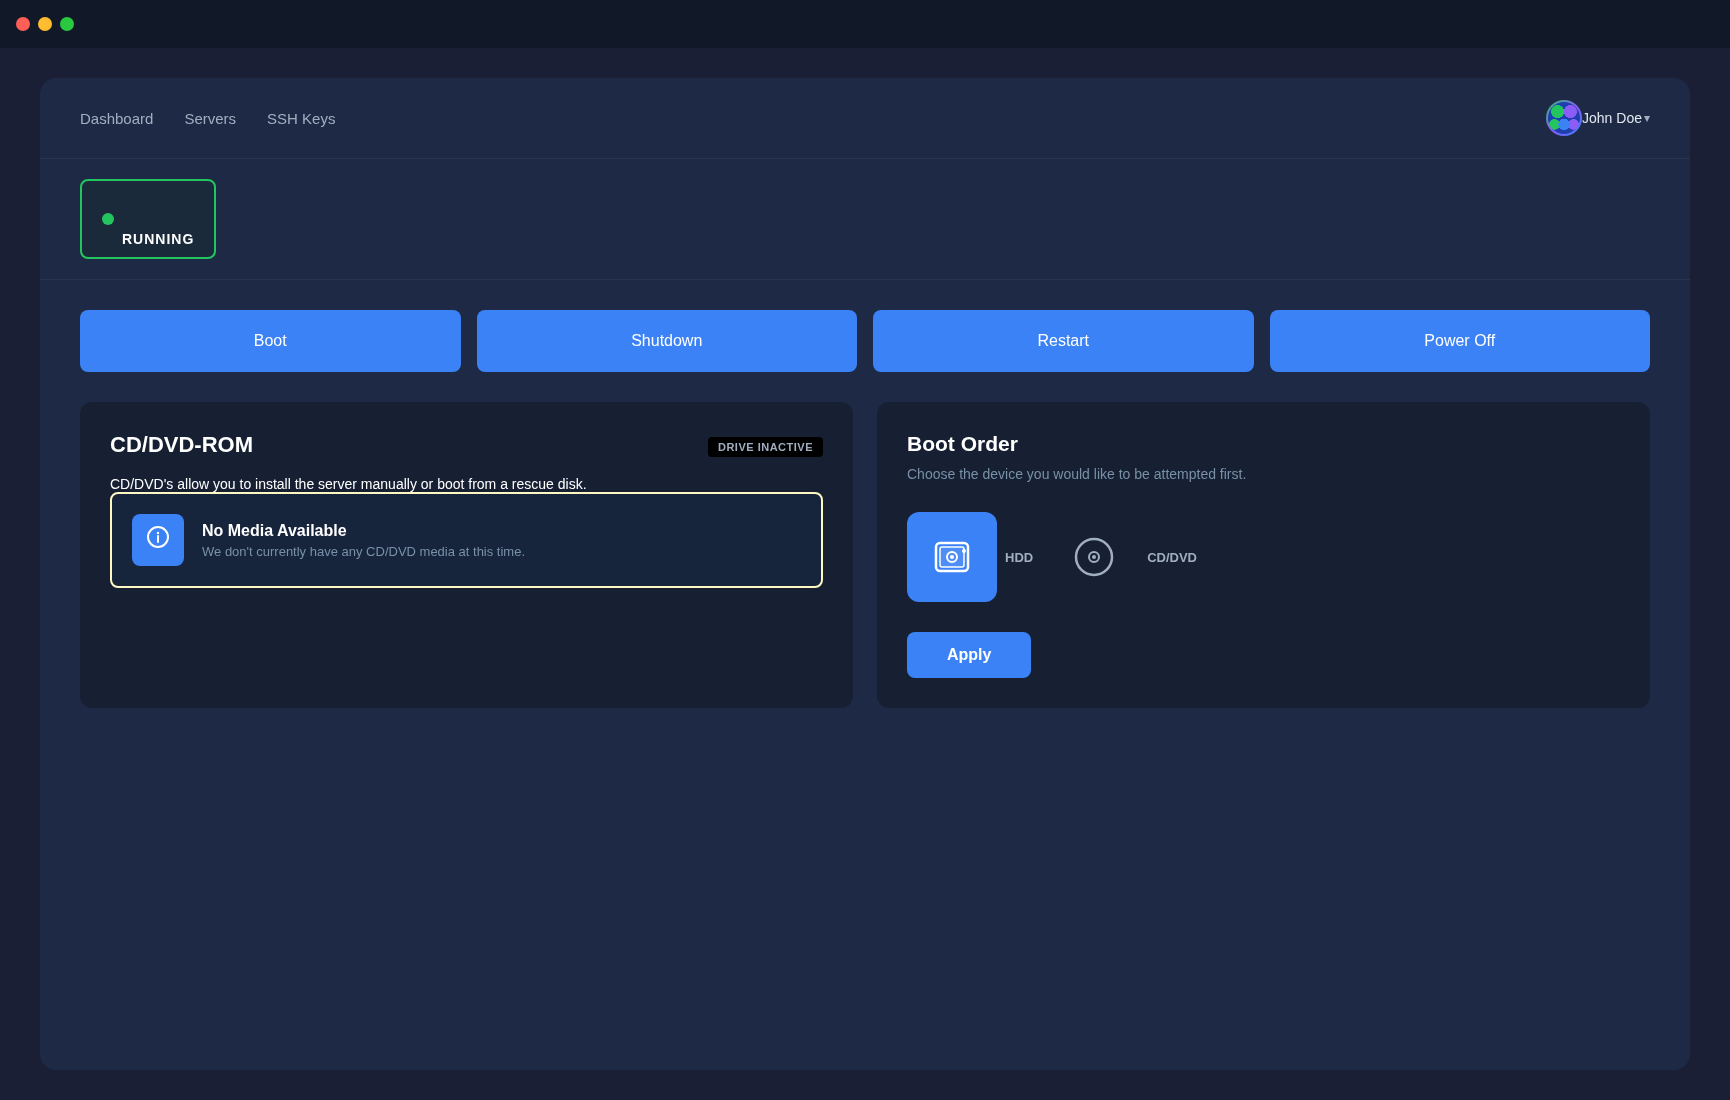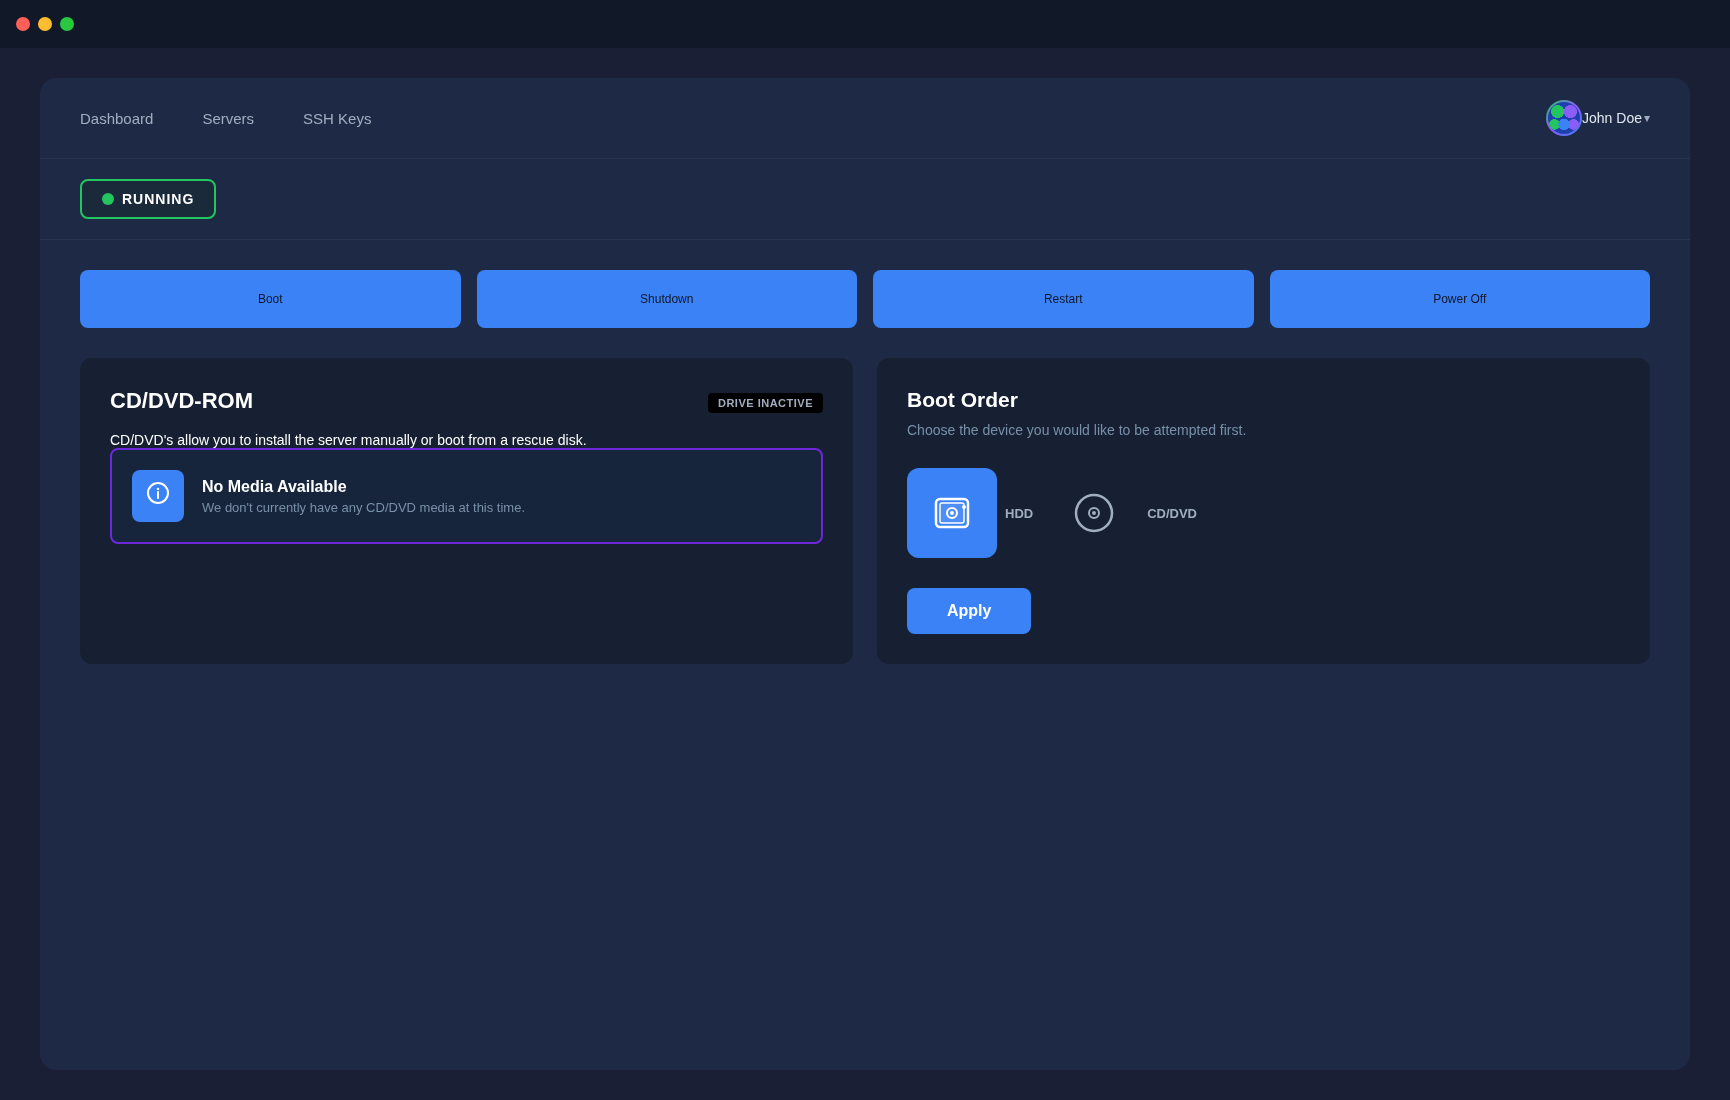--- a/index.html
+++ b/index.html
@@ -49,21 +49,21 @@
     
     .nav-bar {
       display: flex;
       align-items: center;
       justify-content: space-between;
       padding: 22px 40px;
       border-bottom: 1px solid rgba(255,255,255,0.05);
     }
     .nav-links {
       display: flex;
-      gap: 49px;
+      gap: 31px;
     }
     .nav-link {
       color: #a0aec0;
       font-size: 15px;
       cursor: pointer;
       text-decoration: none;
     }
 
     .user-area {
       display: flex;
@@ -142,43 +142,44 @@
       width: 12px;
       height: 12px;
       border-radius: 50%;
       background: #22c55e;
     }
     .status-text {
       color: #fff;
       font-size: 14px;
       font-weight: 700;
       letter-spacing: 1px;
+      margin-top: 40px;
     }
 
     
     .content-area {
       flex: 1;
       padding: 30px 40px;
       overflow-y: auto;
     }
 
     
     .action-buttons {
       display: grid;
       grid-template-columns: repeat(4, 1fr);
       gap: 16px;
       margin-bottom: 30px;
     }
     .action-btn {
       background: #3b82f6;
-      color: #0f172a;
+      color: #ffffff;
       border: none;
       border-radius: 8px;
       padding: 22px 20px;
-      font-size: 12px;
+      font-size: 16px;
       font-weight: 500;
       cursor: pointer;
       transition: background 0.2s;
     }
 
     
     .panels-row {
       display: grid;
       grid-template-columns: 1fr 1fr;
       gap: 24px;
@@ -211,21 +212,21 @@
       align-items: center;
       justify-content: space-between;
       margin-bottom: 14px;
     }
     .panel-description {
       color: #ffffff;
       font-size: 14px;
     }
 
     .media-box {
-      border: 2px solid #6d28d9;
+      border: 2px solid #fef9c3;
       border-radius: 8px;
       padding: 20px;
       display: flex;
       align-items: center;
       gap: 18px;
       background: rgba(59,130,246,0.05);
     }
     .media-icon-box {
       width: 52px;
       height: 52px;

